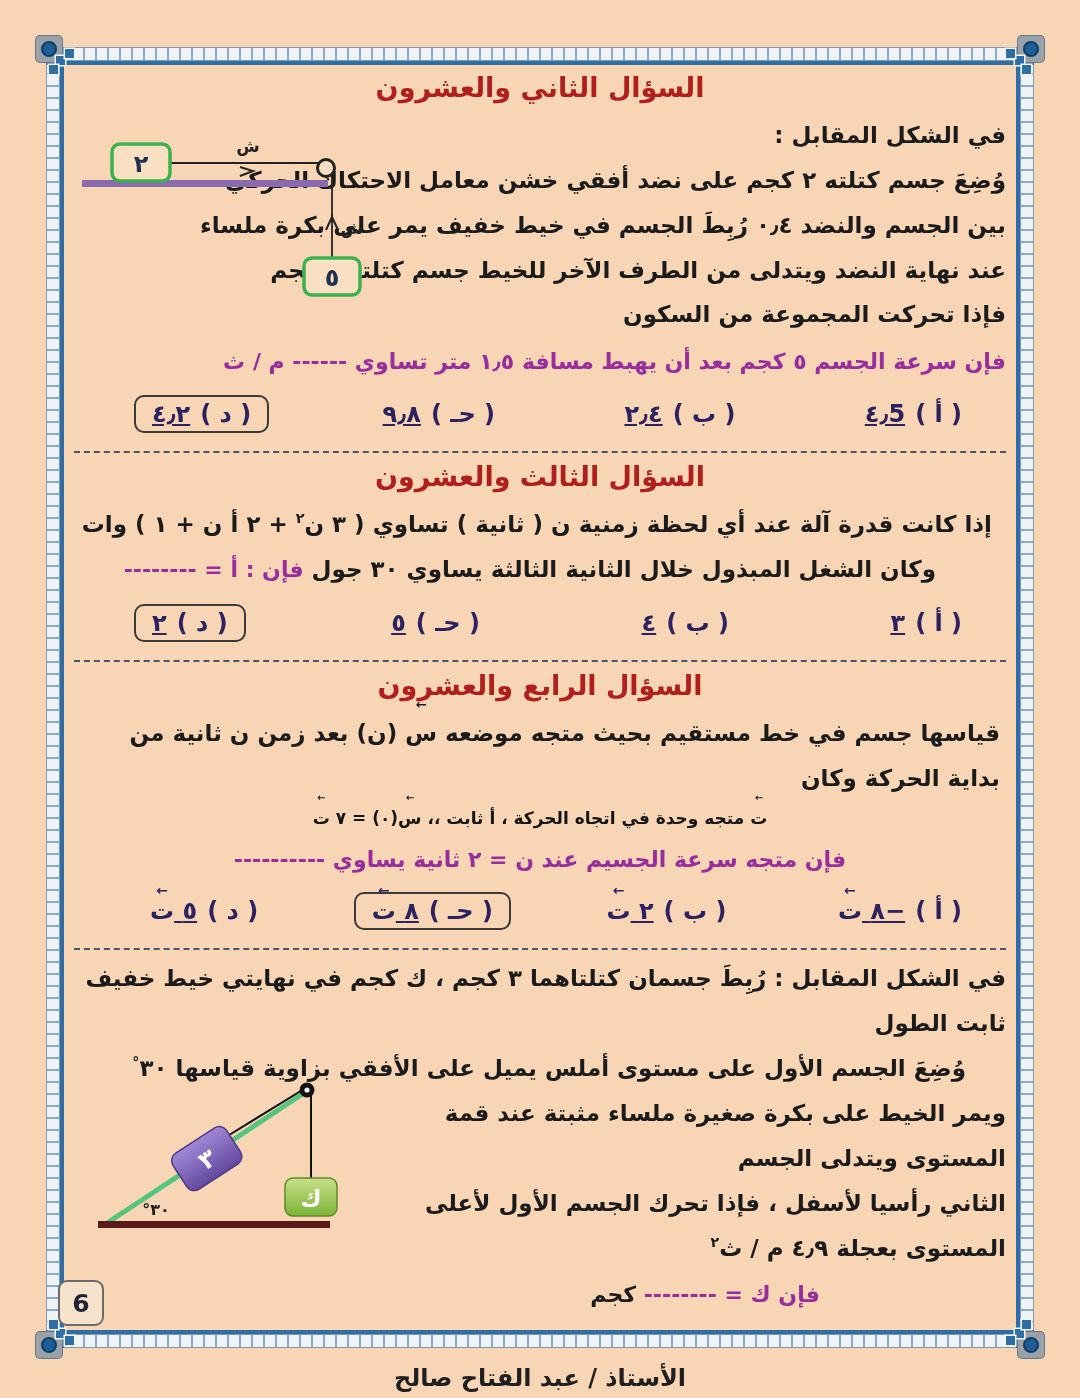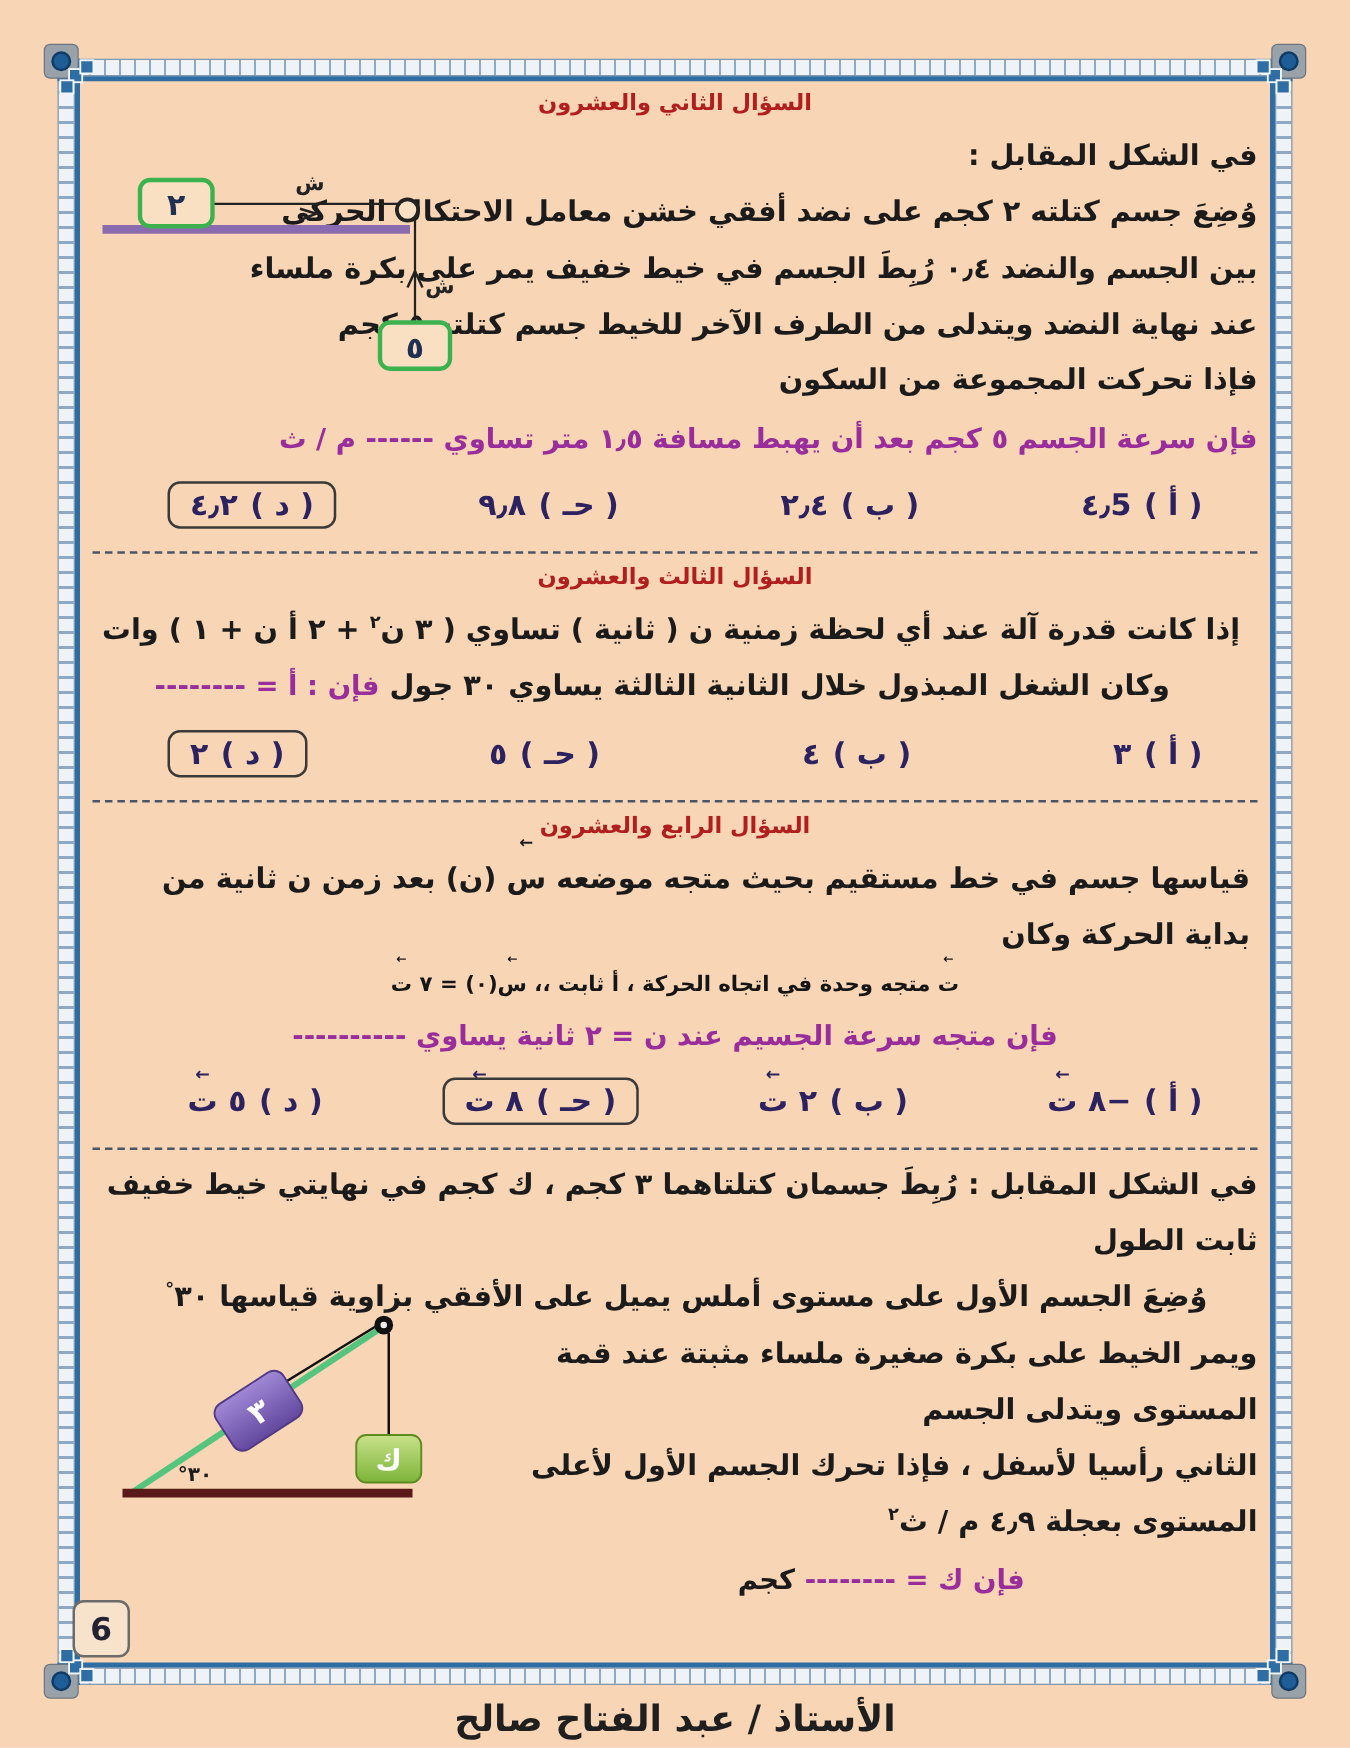--- a/index.html
+++ b/index.html
@@ -30,46 +30,46 @@
   .corner .s1,.corner .s2,.corner .s3{position:absolute;width:9px;height:9px;
     background:#2f6ea5;box-shadow:0 0 0 1.5px #f2f6fa;}
   .corner .s1{left:20px;top:20px}.corner .s2{left:29px;top:13px}.corner .s3{left:13px;top:29px}
   .c-tl{top:36px;left:36px}
   .c-tr{top:36px;right:36px;transform:scaleX(-1)}
   .c-bl{bottom:40px;left:36px;transform:scaleY(-1)}
   .c-br{bottom:40px;right:36px;transform:scale(-1,-1)}
   
   .content{position:absolute;top:64px;left:74px;right:74px;bottom:84px;z-index:3;}
   h2.qhead{margin:8px 0 10px;text-align:center;color:#b01e1e;
-    font-size:18px;font-weight:800;letter-spacing:0;}
+    font-size:27px;font-weight:800;letter-spacing:0;}
   p.line{margin:0;font-size:23px;font-weight:700;color:#1b1b1b;
     text-align:right;line-height:1.95;}
   .indent{margin-left:300px;}
   .result{color:#982d9b;font-size:22px;font-weight:700;text-align:right;
     line-height:1.9;margin:4px 0 0;}
   .result .black{color:#1b1b1b;}
   .answers{display:flex;justify-content:space-between;align-items:center;
     padding:12px 28px 6px 60px;font-size:24px;font-weight:800;color:#2c2260;}
   .ans{padding:3px 16px;white-space:nowrap;}
-  .ans .val{margin:0 10px 0 0;}
+  .ans .val{margin:0 10px 0 0;text-decoration:underline;}
   .boxed{border:2.5px solid #3a3a3a;border-radius:10px;}
   .sep{border:none;border-top:2px dashed #4a5568;margin:12px 0 6px;}
   .sup{vertical-align:super;font-size:0.62em;}
   .vec{position:relative;display:inline-block;}
   .vec::after{content:"←";position:absolute;top:-0.95em;left:50%;
     transform:translateX(-50%);font-size:0.58em;line-height:1;}
   .eqline{margin:2px 0;font-size:25px;font-weight:800;color:#151515;
     text-align:center;line-height:1.9;}
   .qsection{position:relative;}
   .diagram{position:absolute;left:0;z-index:4;}
   .d1{top:58px;width:320px;height:175px;}
   .d2{top:118px;width:330px;height:175px;}
   svg text{font-family:"DejaVu Sans","Liberation Sans",sans-serif;}
   .footer{position:absolute;left:0;right:0;bottom:6px;text-align:center;
-    font-size:29px;font-weight:800;color:#1f1f1f;z-index:3;margin-top:44px;}
+    font-size:24px;font-weight:800;color:#1f1f1f;z-index:3;margin-top:44px;}
   .pagenum{position:absolute;left:58px;bottom:72px;width:42px;height:42px;
     border:2px solid #6b6b6b;border-radius:9px;background:#f7e3cb;
     display:flex;align-items:center;justify-content:center;
     font-size:25px;font-weight:700;color:#223;z-index:4;}
 </style>
 </head>
 <body>
 
 <div class="page">
 

